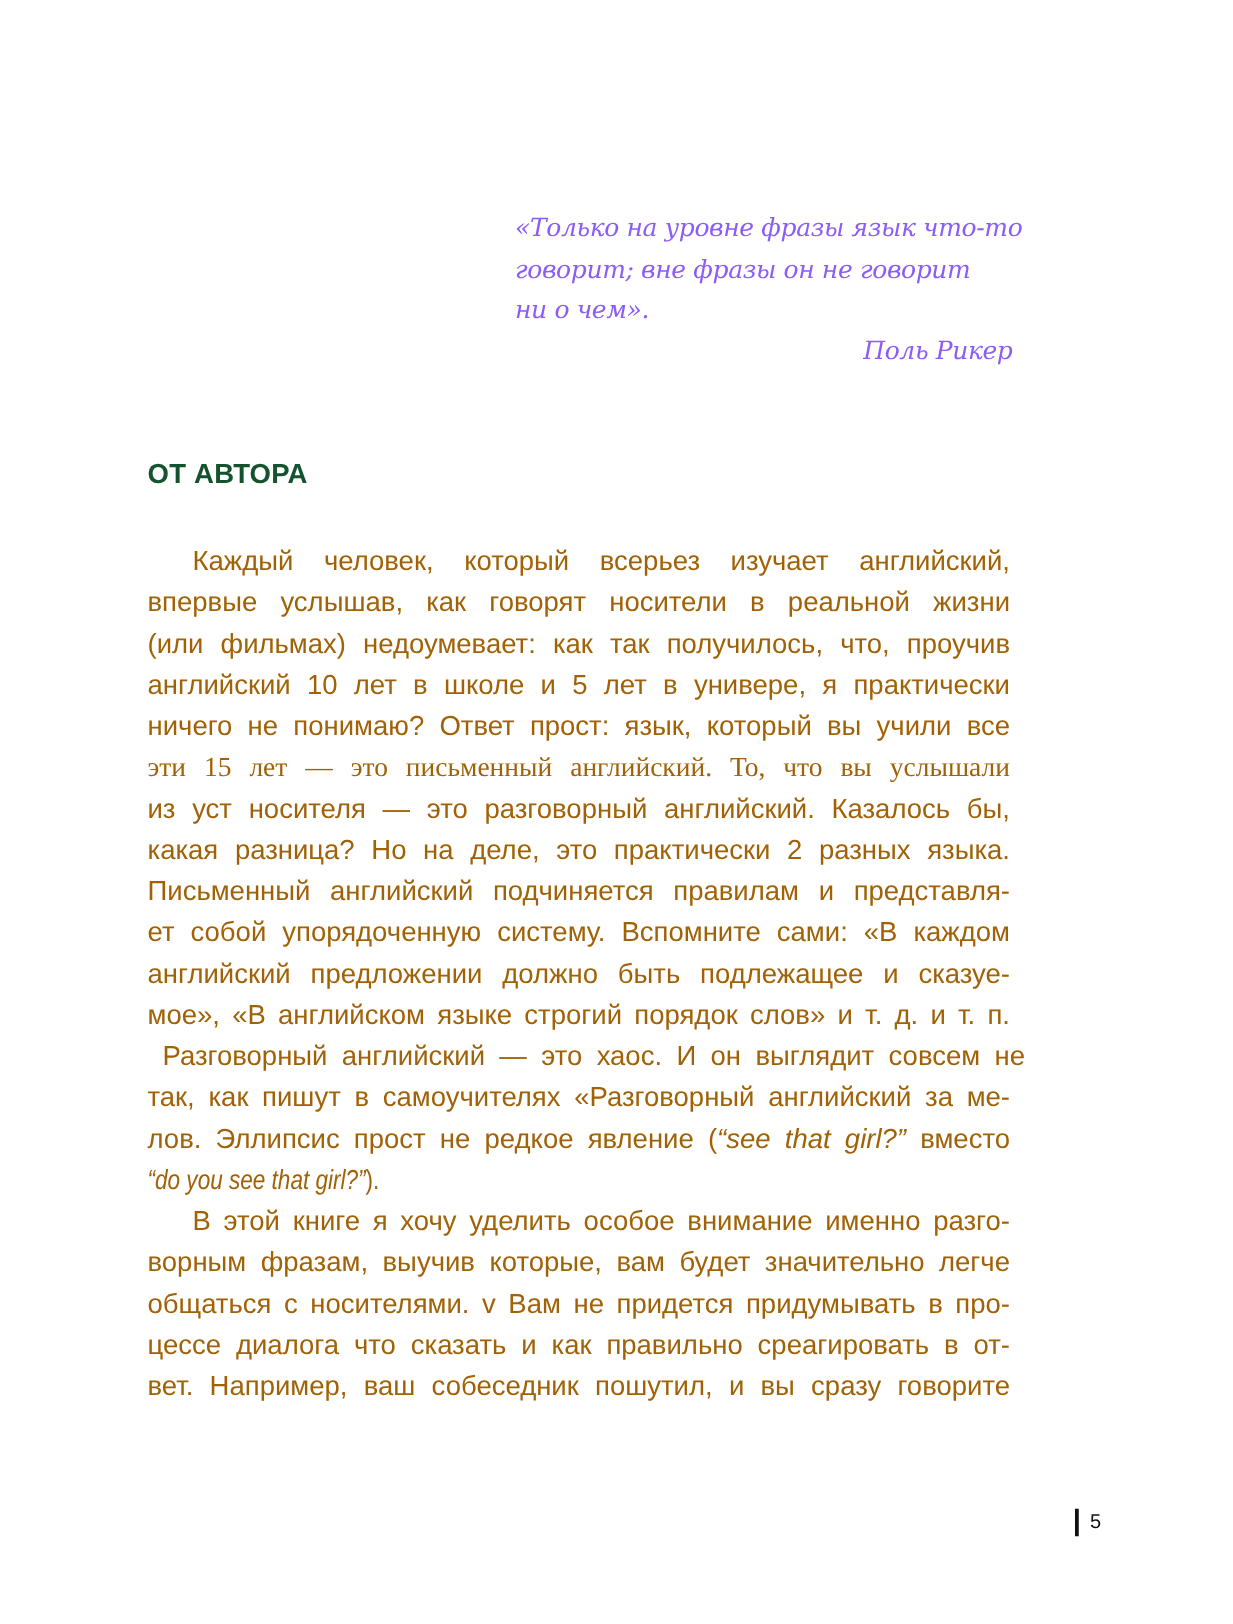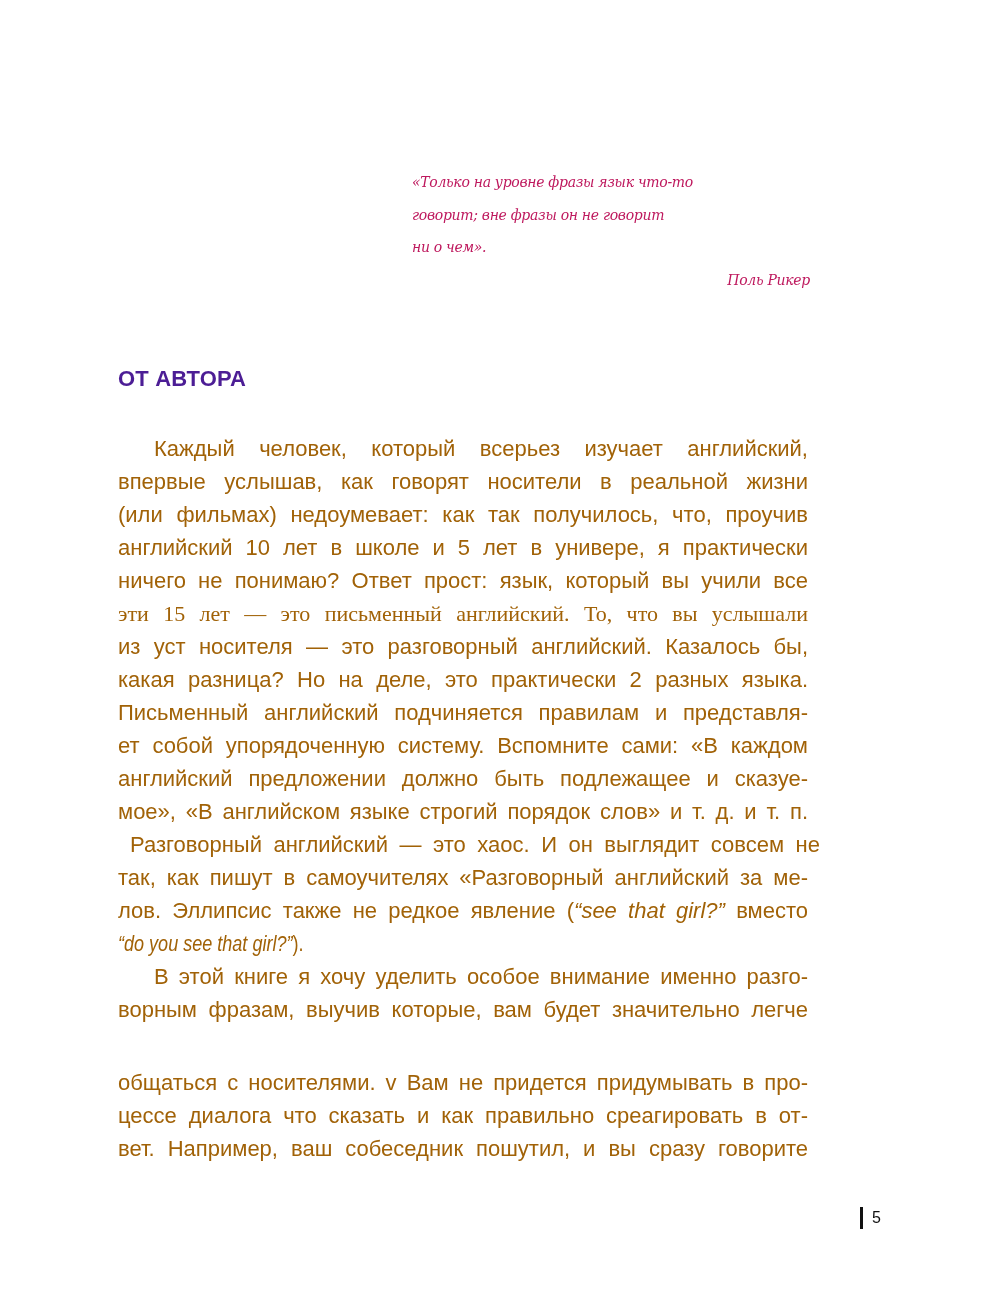--- a/index.html
+++ b/index.html
@@ -3,31 +3,31 @@
 <meta charset="utf-8">
 <style>
   html, body { margin: 0; padding: 0; }
   body {
     width: 986px; height: 1299px; background: #ffffff; position: relative; overflow: hidden;
     color: #1a1a1a;
   }
   .epigraph {
     position: absolute; left: 412px; top: 166px; width: 400px;
     font-family: "DejaVu Serif", "Liberation Serif", serif;
-    font-style: italic; font-size: 14px; line-height: 32.5px; color: #be185d;
+    font-style: italic; font-size: 20px; line-height: 32.5px; color: #8b5cf6;
     letter-spacing: -0.3px;
   }
   .epigraph .line { white-space: nowrap; }
   .epigraph .author {
     text-align: right; margin-top: 0; padding-right: 2px;
   }
   .heading {
     position: absolute; left: 118px; top: 366px;
     font-family: "Liberation Sans", "DejaVu Sans", sans-serif;
-    font-weight: bold; font-size: 22px; color: #4c1d95; letter-spacing: 0.2px;
+    font-weight: bold; font-size: 22px; color: #14532d; letter-spacing: 0.2px;
   }
   .body-text {
     position: absolute; left: 118px; top: 432px; width: 690px;
     font-family: "Liberation Sans", "DejaVu Sans", sans-serif;
     font-size: 22px; line-height: 33px; color: #a16207;
   }
   .body-text .ln {
     display: block; white-space: nowrap; text-align: justify;
     text-align-last: justify; height: 33px; overflow: visible;
     transform-origin: left center;
@@ -62,25 +62,25 @@
   <span class="ln" style="width: 690px;">ничего не понимаю? Ответ прост: язык, который вы учили все</span>
   <span class="ln" style="width: 690px; font-family: Liberation Serif, serif;">эти 15 лет — это письменный английский. То, что вы услышали</span>
   <span class="ln" style="width: 690px;">из уст носителя — это разговорный английский. Казалось бы,</span>
   <span class="ln" style="width: 690px;">какая разница? Но на деле, это практически 2 разных языка.</span>
   <span class="ln" style="width: 690px;">Письменный английский подчиняется правилам и представля-</span>
   <span class="ln" style="width: 690px;">ет собой упорядоченную систему. Вспомните сами: «В каждом</span>
   <span class="ln" style="width: 690px;">английский предложении должно быть подлежащее и сказуе-</span>
   <span class="ln" style="width: 690px;">мое», «В английском языке строгий порядок слов» и т. д. и т. п.</span>
   <span class="ln" style="width: 690px; margin-left: 12px;">Разговорный английский — это хаос. И он выглядит совсем не</span>
   <span class="ln" style="width: 690px;">так, как пишут в самоучителях «Разговорный английский за ме-</span>
-  <span class="ln" style="width: 690px;"><span>лов. Эллипсис также не редкое явление (</span><em>“see that girl?”</em><span> вместо</span></span>
+  <span class="ln" style="width: 690px;"><span>лов. Эллипсис прост не редкое явление (</span><em>“see that girl?”</em><span> вместо</span></span>
   <span class="ln last" style="transform: scaleX(0.82);"><em>“do you see that girl?”</em><span>).</span></span>
   <span class="ln indent" style="width: 654px;">В этой книге я хочу уделить особое внимание именно разго-</span>
   <span class="ln" style="width: 690px;">ворным фразам, выучив которые, вам будет значительно легче</span>
-  <span class="ln" style="width: 690px; margin-top: 40px;">общаться с носителями. v Вам не придется придумывать в про-</span>
+  <span class="ln" style="width: 690px;">общаться с носителями. v Вам не придется придумывать в про-</span>
   <span class="ln" style="width: 690px;">цессе диалога что сказать и как правильно среагировать в от-</span>
   <span class="ln" style="width: 690px;">вет. Например, ваш собеседник пошутил, и вы сразу говорите</span>
 </div>
 
 <div class="page-num">
   <span class="bar"></span>
   <span>5</span>
 </div>
 
 </body></html>

